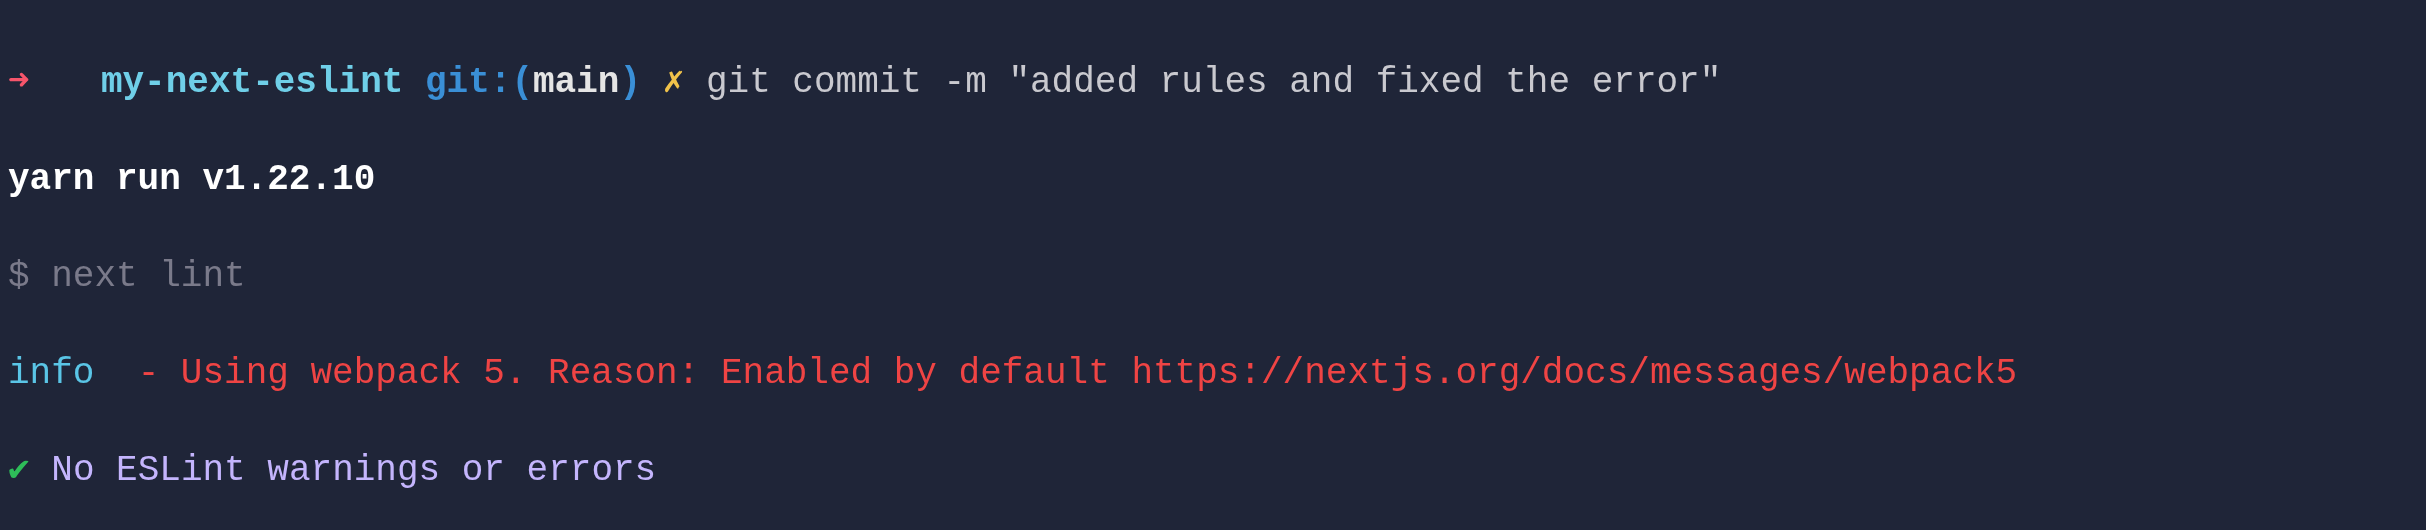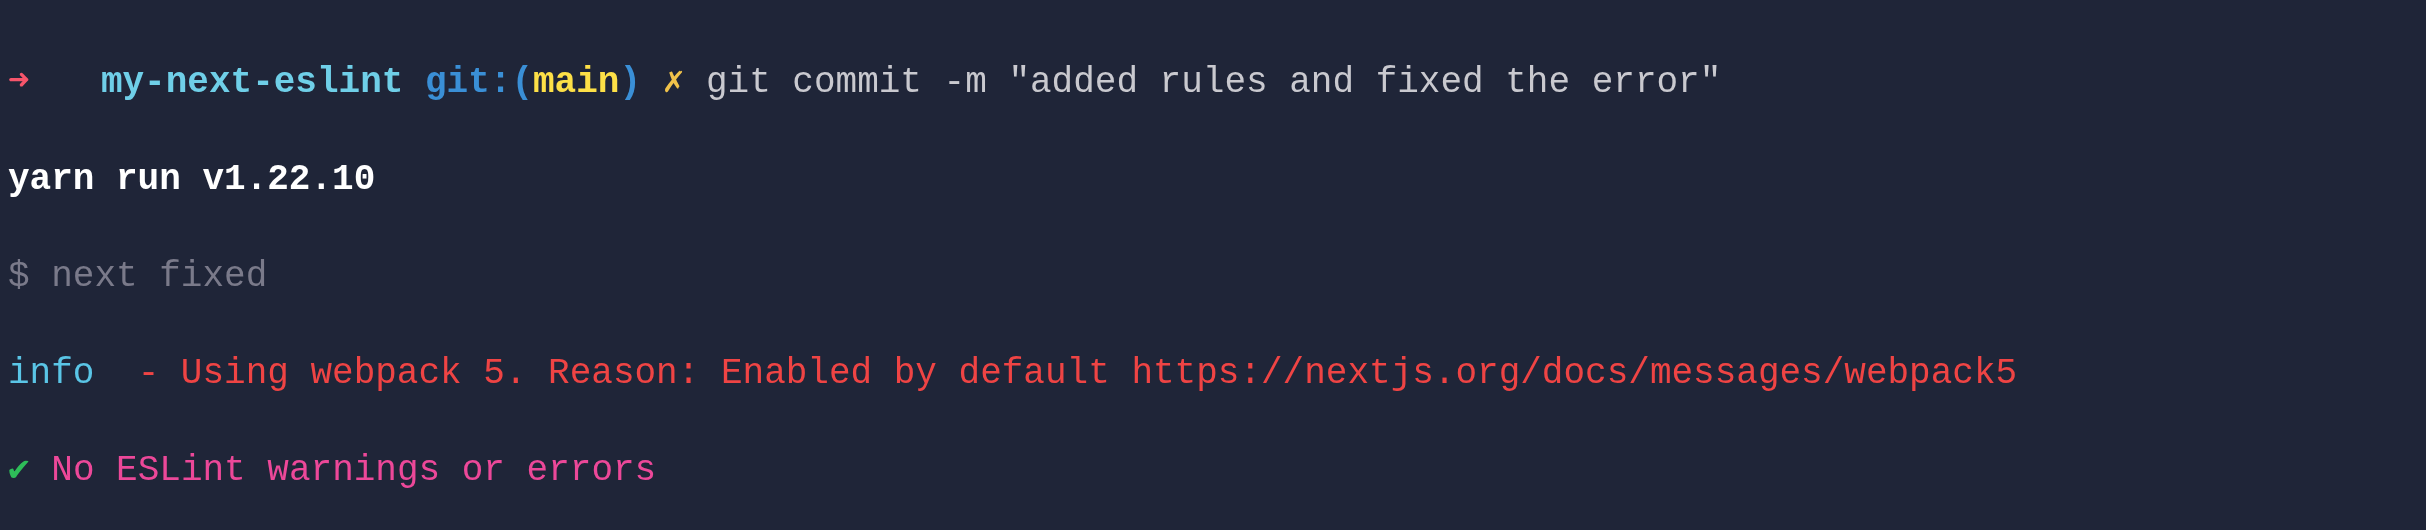--- a/index.html
+++ b/index.html
@@ -18,34 +18,34 @@
   .terminal {
     padding: 10px 8px 10px 8px;
     white-space: pre-wrap;
     word-break: break-all;
   }
   .line { display:block; }
   .arrow   { color: #f7556b; font-weight: bold; }
   .proj    { color: #6fcfe8; font-weight: bold; margin-left: 28px; }
   .gitlbl  { color: #3a8fd6; font-weight: bold; font-family: Liberation Mono, monospace; }
   .paren   { color: #3a8fd6; font-weight: bold; }
-  .branch  { color: #fde047; font-weight: bold; }
+  .branch  { color: #e5e5e5; font-weight: bold; }
   .xmark   { color: #f0c24a; font-weight: bold; }
   .cmd     { color: #c9c9cf; }
   .bold    { color: #ffffff; font-weight: bold; }
   .dim     { color: #7a7a8a; }
   .info    { color: #5ac5e6; font-family: Liberation Mono, monospace; }
   .check   { color: #2ebd59; }
-  .success { color: #ec4899; text-align: right; }
+  .success { color: #c4b5fd; text-align: right; }
   .plain   { color: #ef4444; }
 </style>
 </head>
 <body>
 
 <div class="terminal">
 <span class="line"><span class="arrow">➜</span><span>  </span><span class="proj">my-next-eslint</span><span> </span><span class="gitlbl">git:</span><span class="paren">(</span><span class="branch">main</span><span class="paren">)</span><span> </span><span class="xmark">✗</span><span> </span><span class="cmd">git commit -m "added rules and fixed the error"</span></span>
 <span class="line"><span class="bold">yarn run v1.22.10</span></span>
-<span class="line"><span class="dim">$ </span><span class="dim">next fixed</span></span>
+<span class="line"><span class="dim">$ </span><span class="dim">next lint</span></span>
 <span class="line"><span class="info">info</span><span class="plain">  - Using webpack 5. Reason: Enabled by default https://nextjs.org/docs/messages/webpack5</span></span>
 <span class="line"><span class="check">✔</span><span class="success"> No ESLint warnings or errors</span></span>
 
 
 </div>
 
 </body></html>

